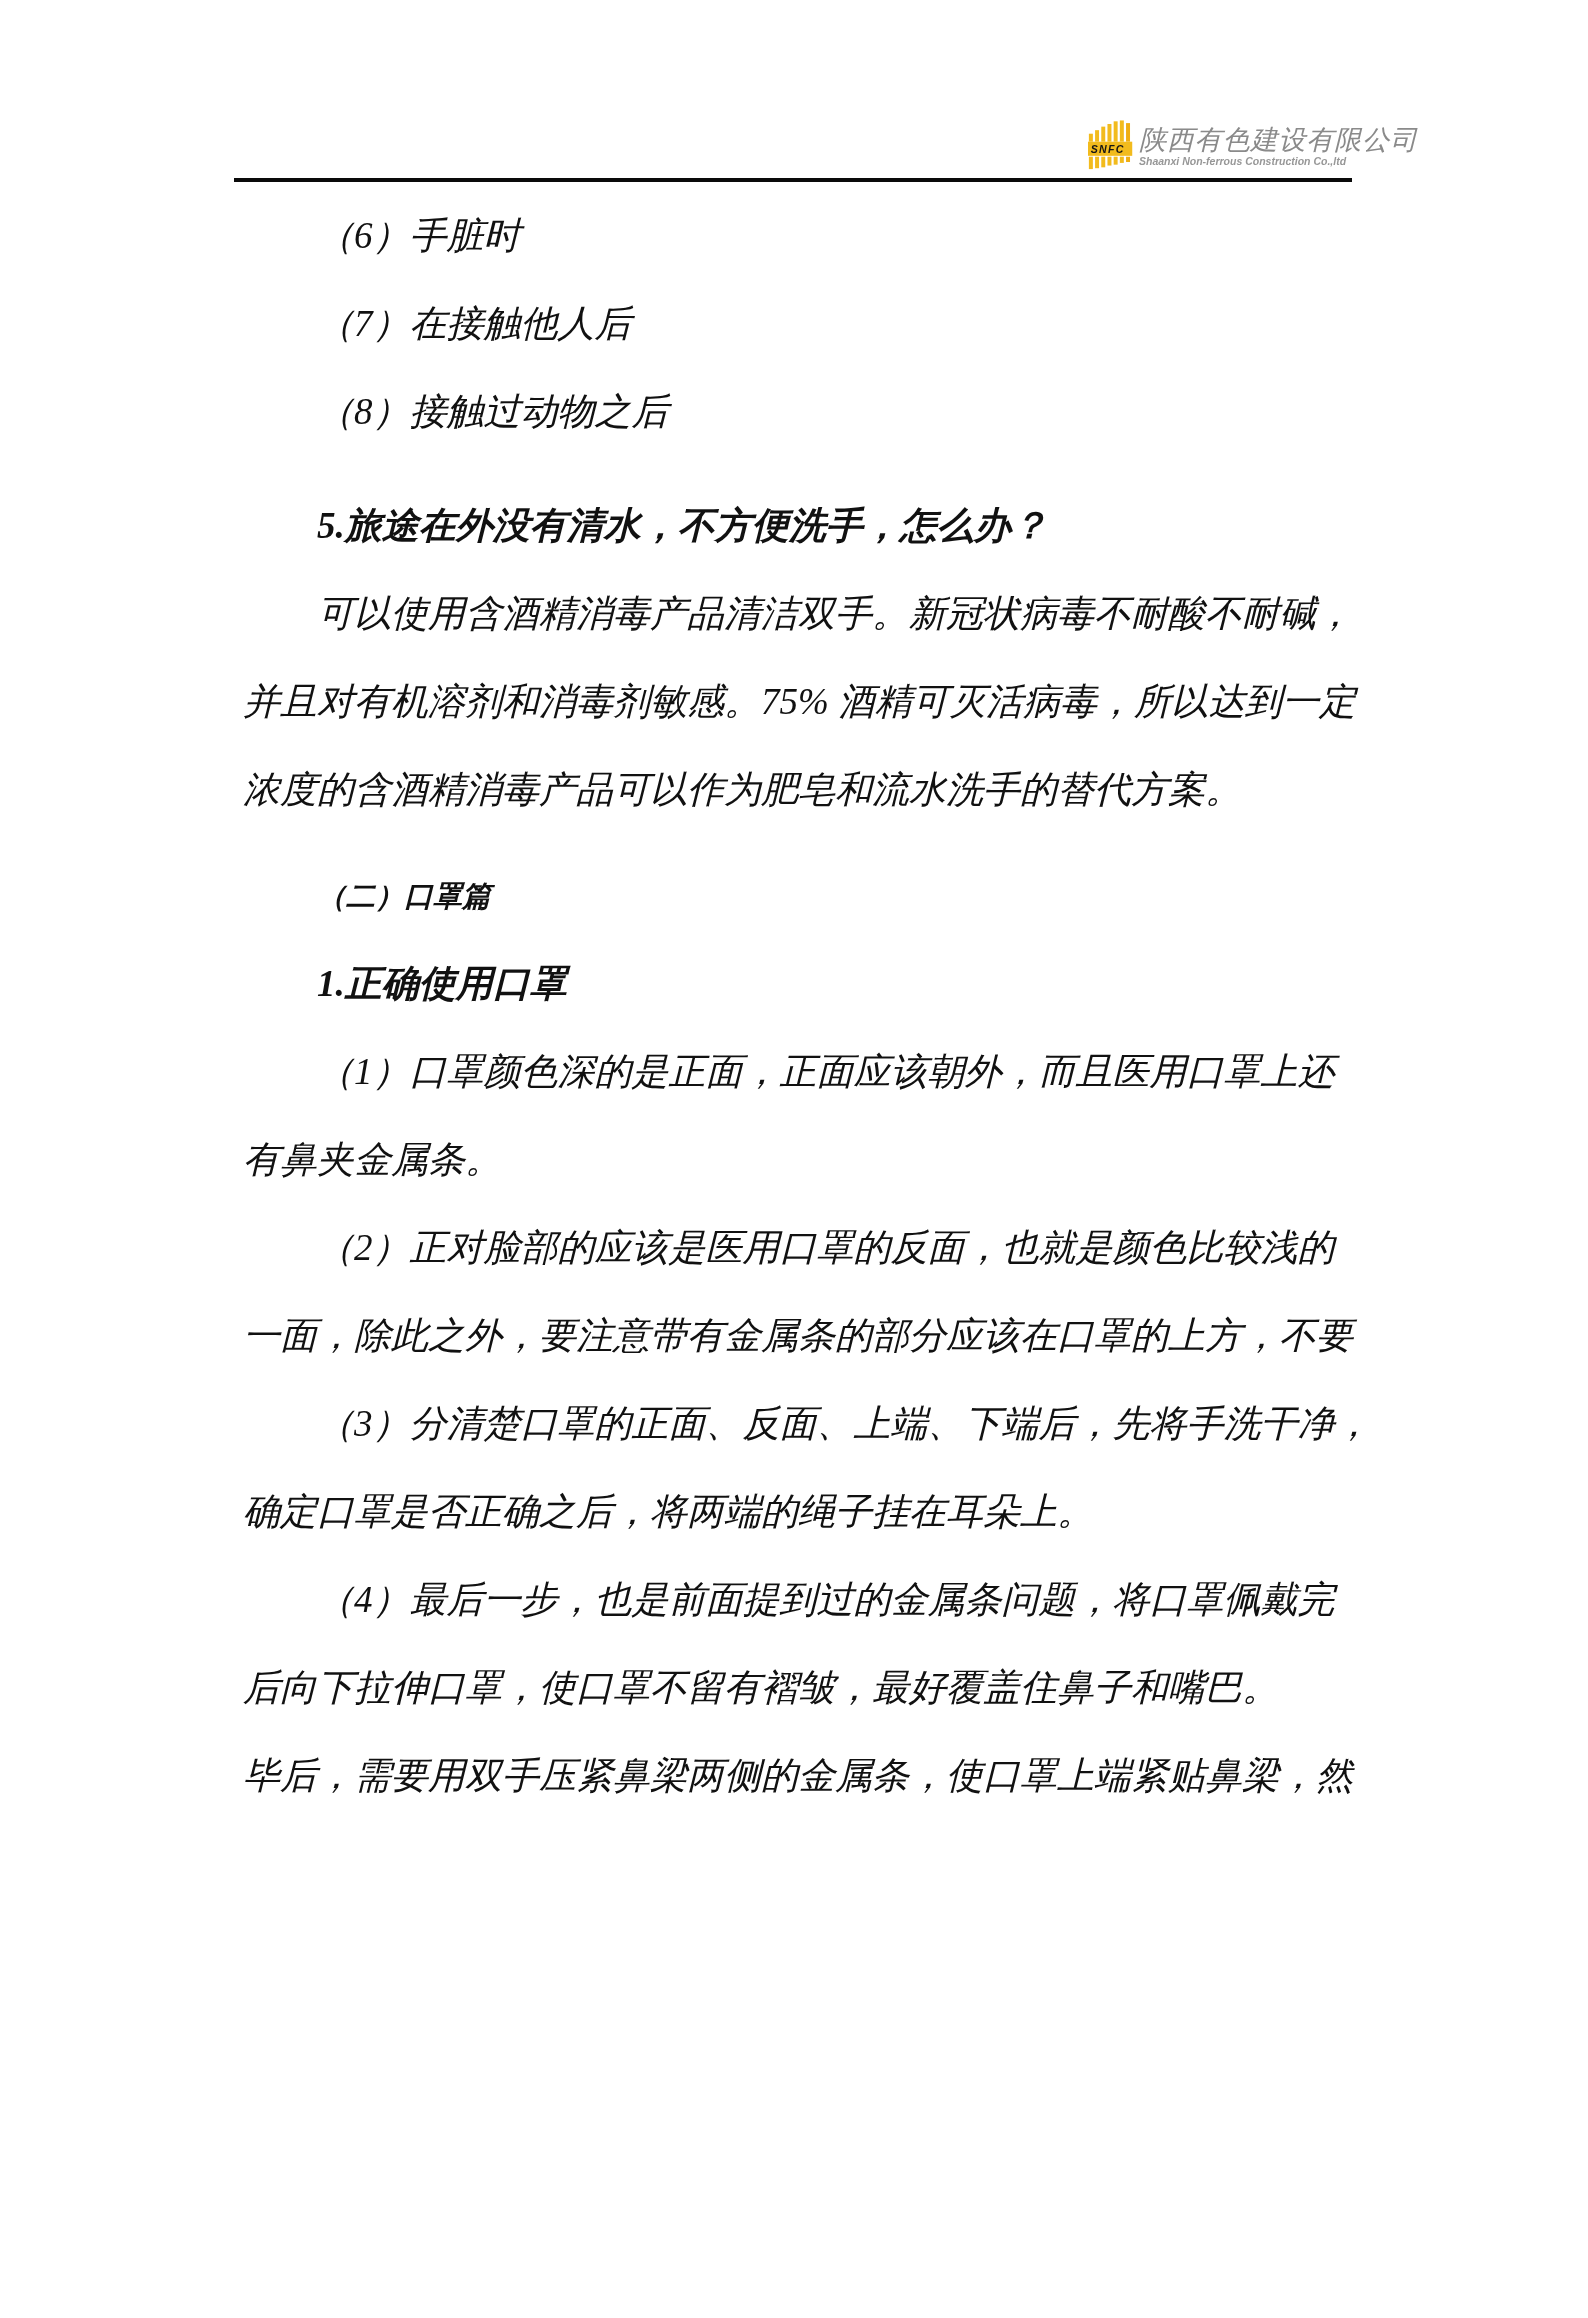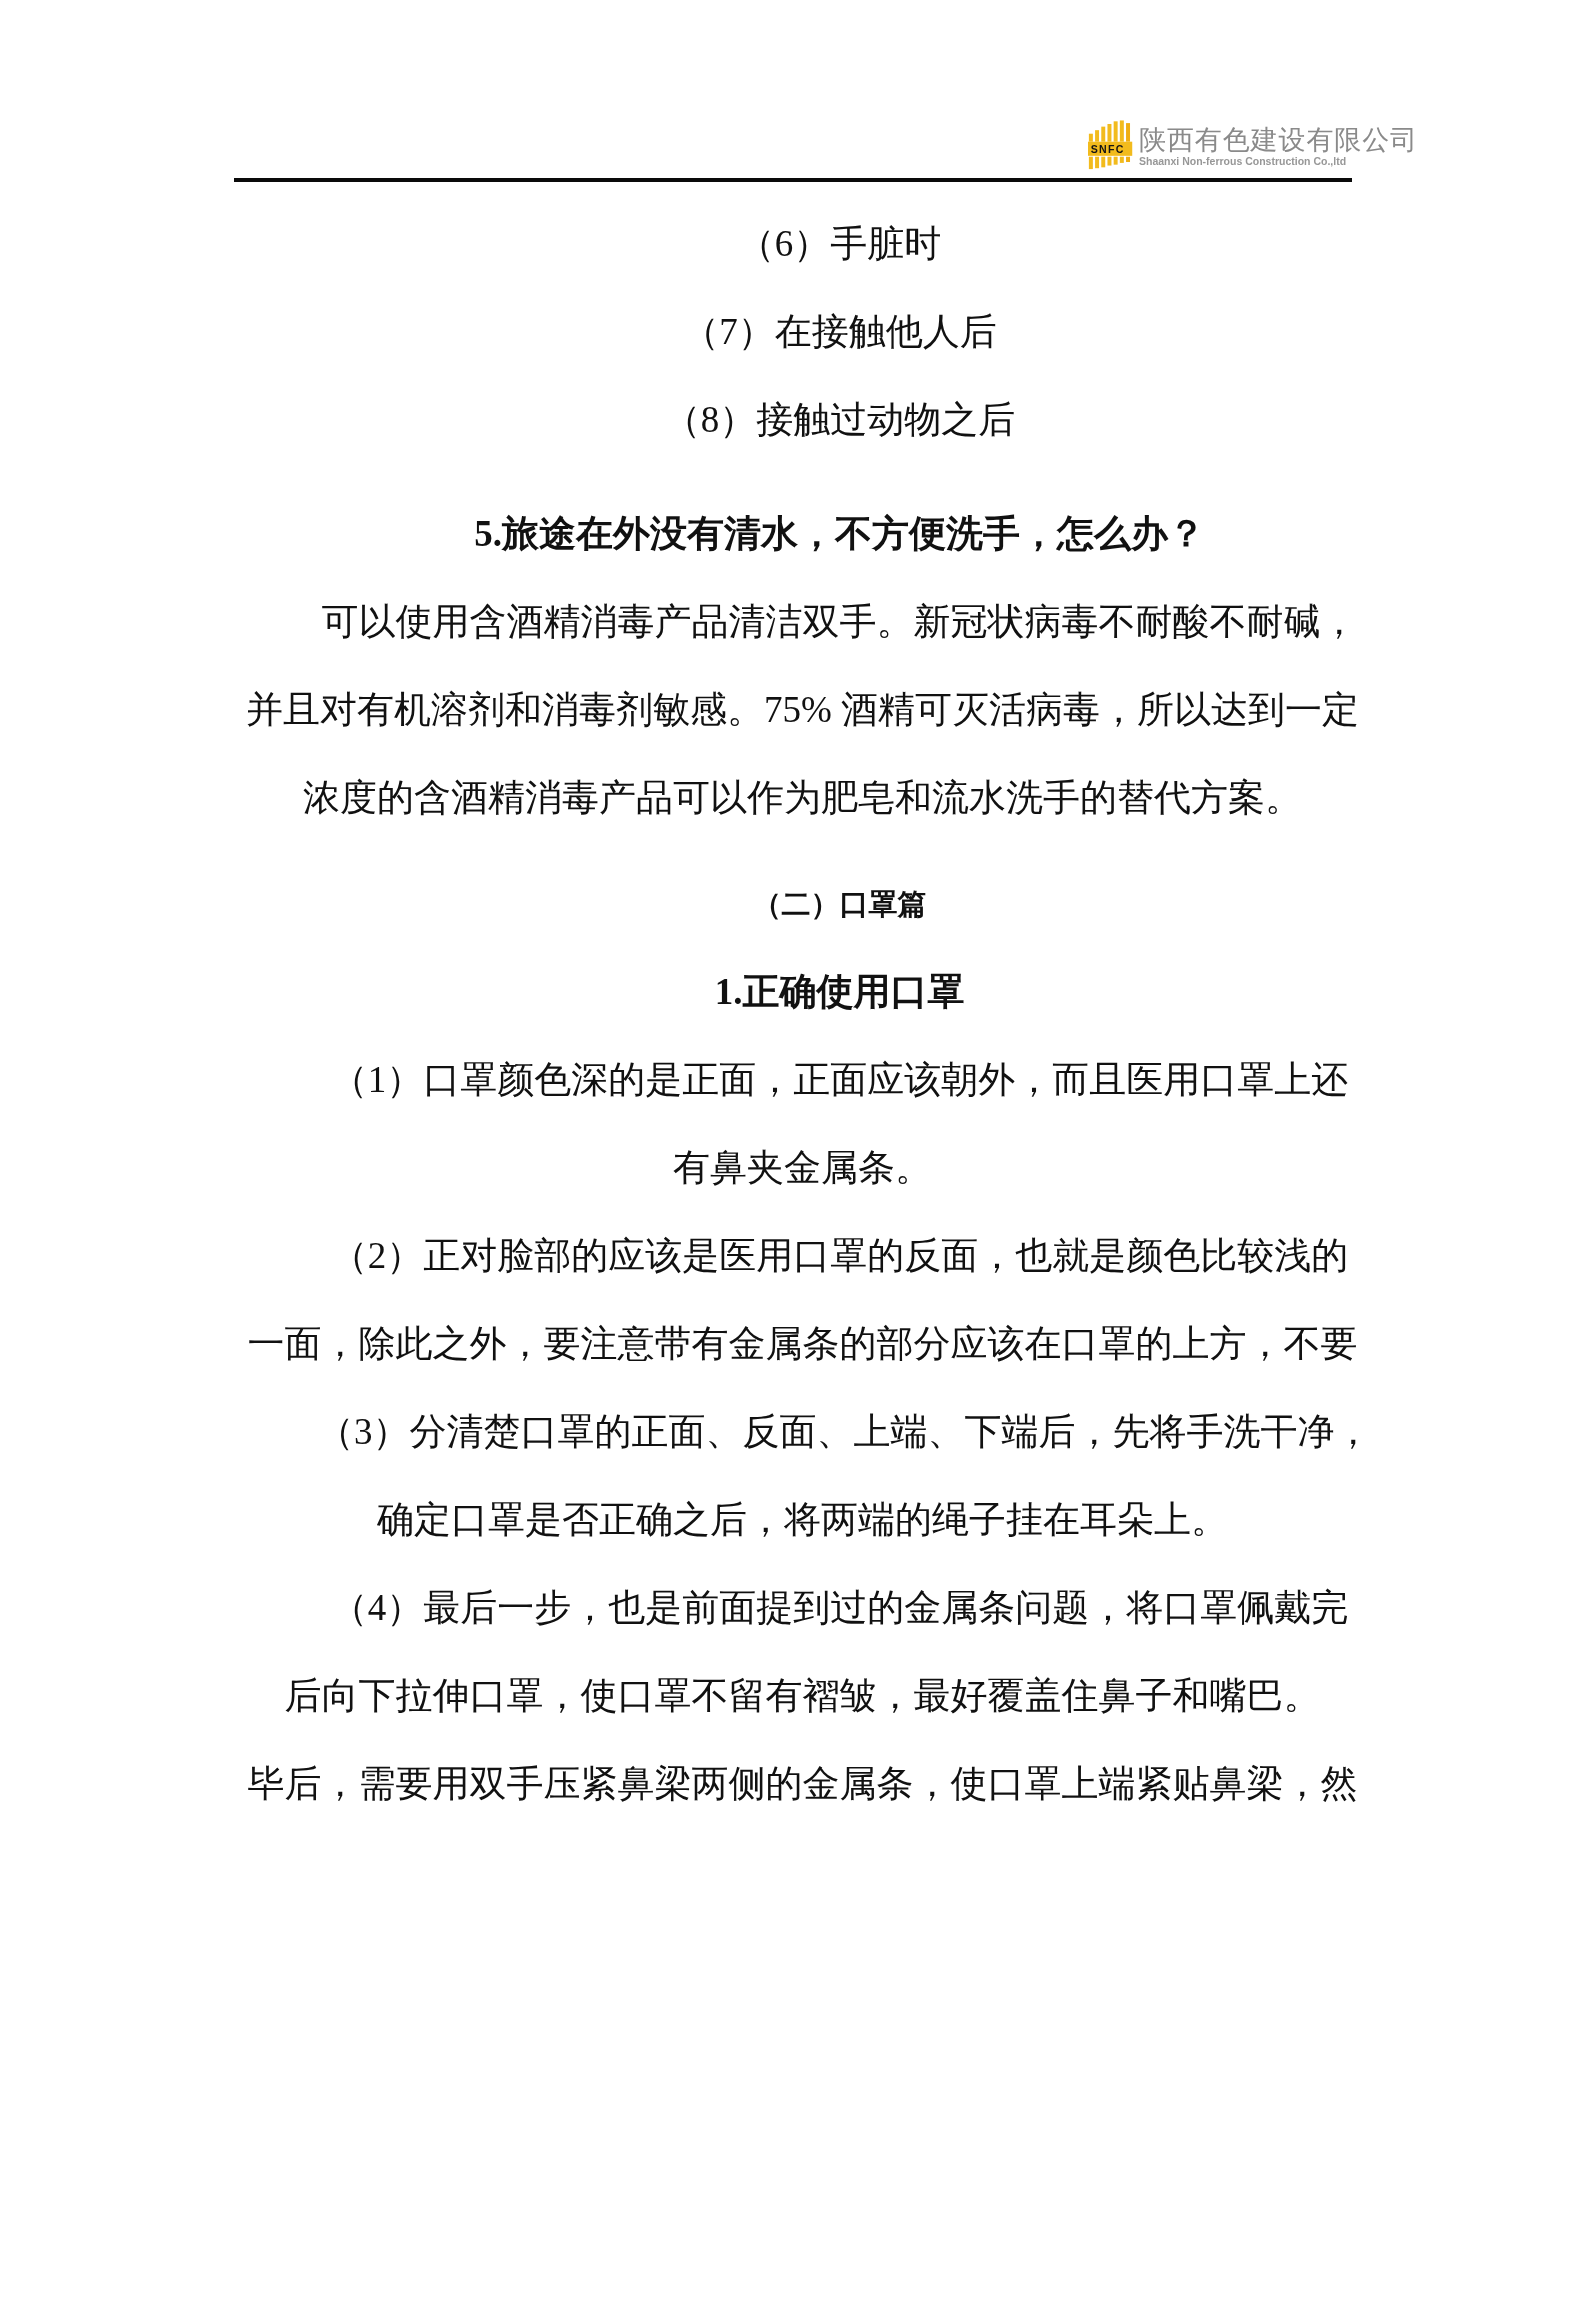--- a/index.html
+++ b/index.html
@@ -4,20 +4,21 @@
 <style>
   html,body{margin:0;padding:0;background:#ffffff;}
   .page{
     position:relative;
     width:1589px;
     height:1860px;
     background:#ffffff;
     overflow:hidden;
     font-family:"Liberation Serif","DejaVu Serif",serif;
     color:#111111;
+    font-style:italic;
   }
   
   .logo-icon{
     position:absolute;
     left:1088px; top:116px;
     width:46px; height:54px;
   }
   .logo-textblock{
     position:absolute;
     left:1139px; top:128px;
@@ -42,23 +43,22 @@
   }
   .header-rule{
     position:absolute;
     left:234px; top:178px;
     width:1118px; height:3.5px;
     background:#0a0a0a;
   }
   
   .content{
     position:absolute;
-    left:243px; top:200px;
+    left:243px; top:192px;
     width:1119px;
-    text-align:center;
   }
   .line{
     font-size:37px;
     height:88px;
     line-height:88px;
     white-space:nowrap;
     overflow:visible;
   }
   .indent{ text-indent:74px; }
   .bold{ font-weight:bold; }

